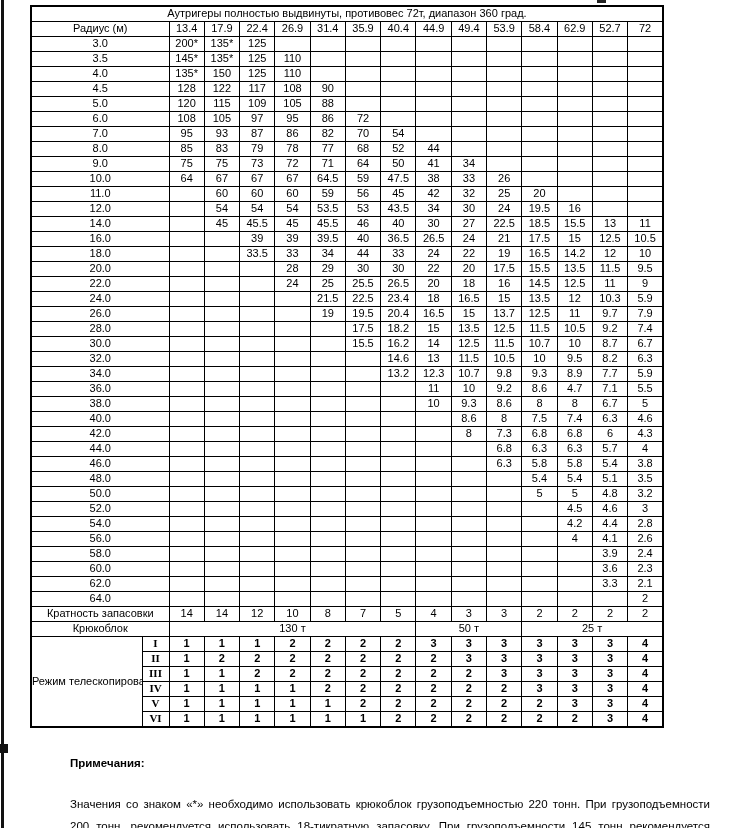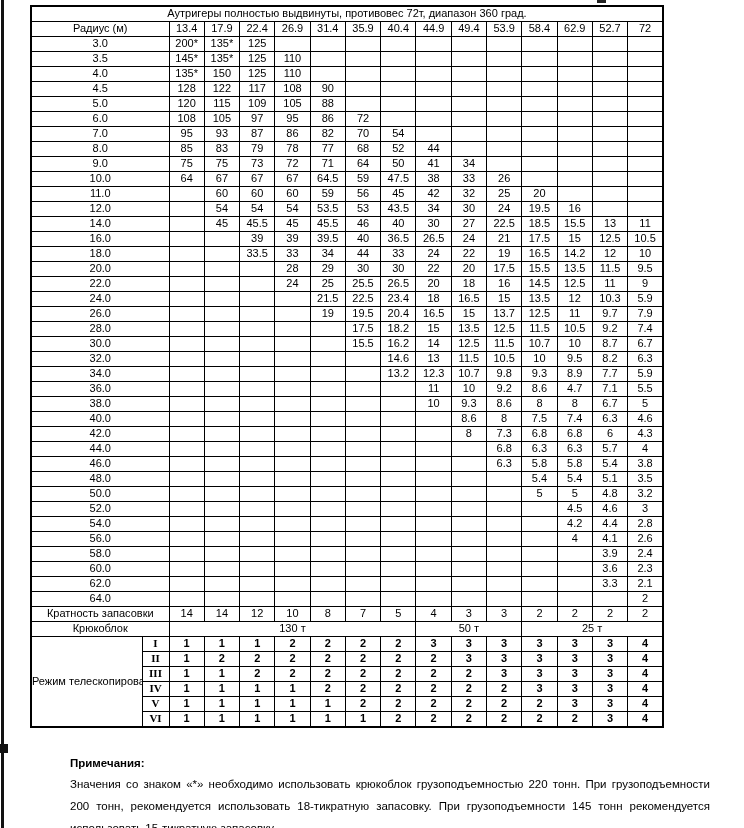--- a/index.html
+++ b/index.html
@@ -46,21 +46,21 @@
     font-size: 13px;
     height: 15px;
   }
   td.mode-val { font-weight: bold; height: 15px; }
 
   .notes {
     position: absolute;
     left: 70px; top: 757px;
     width: 640px;
   }
-  .notes-heading { font-weight: bold; font-size: 11.5px; margin-bottom: 4px; }
+  .notes-heading { font-weight: bold; font-size: 11.5px; margin-bottom: 24px; }
   .notes-body {
     font-size: 11.5px;
     line-height: 22px;
     text-align: justify;
   }
 </style>
 </head>
 <body>
 
 <div class="edge-line"></div>

